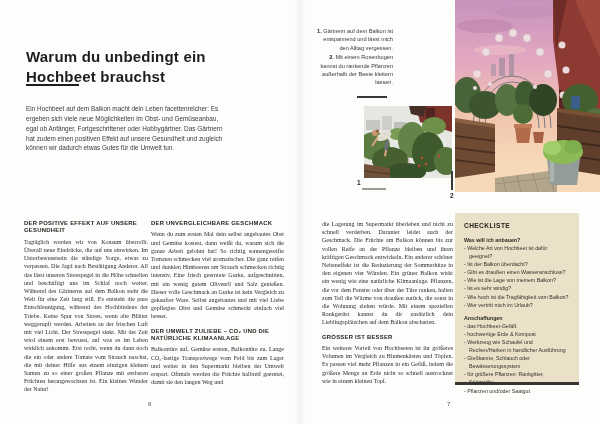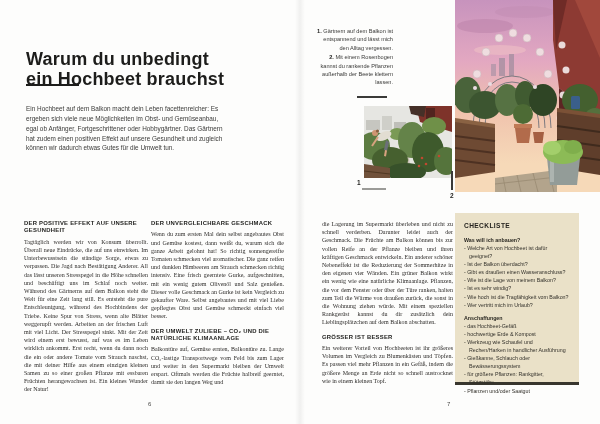--- a/index.html
+++ b/index.html
@@ -6,21 +6,21 @@
   .spread{
     position:relative;width:600px;height:424px;background:#fdfdfc;
     font-family:"Liberation Sans",sans-serif;color:#2e2c2a;overflow:hidden;
     margin:0 auto;
   }
   .gutter{position:absolute;left:295px;top:0;width:10px;height:424px;
     background:linear-gradient(to right,rgba(0,0,0,0),rgba(0,0,0,0.05),rgba(0,0,0,0));}
 
   
   .title{position:absolute;left:26px;top:37px;width:205px;
-    font-size:18px;line-height:20px;font-weight:700;letter-spacing:0.2px;color:#1d1d1b;}
+    font-size:15px;line-height:20px;font-weight:700;letter-spacing:0.2px;color:#1d1d1b;}
   .title-rule{position:absolute;left:26px;top:84px;width:53px;height:2px;background:#1d1d1b;}
   .intro{position:absolute;left:26px;top:98px;width:203px;
     font-size:6.4px;line-height:9.7px;color:#3a3a38;}
   .col{position:absolute;top:220px;}
   .col1{left:24px;width:124px;}
   .col2{left:151px;width:133px;}
   .col3{left:322px;width:131px;}
   .sec-heading{font-family:"Liberation Sans",sans-serif;font-weight:700;
     font-size:5.9px;line-height:7.4px;letter-spacing:0.25px;color:#1d1d1b;margin:0 0 3px 0;}
   .sec-body{font-family:"Liberation Serif",serif;font-size:6px;line-height:8.2px;

